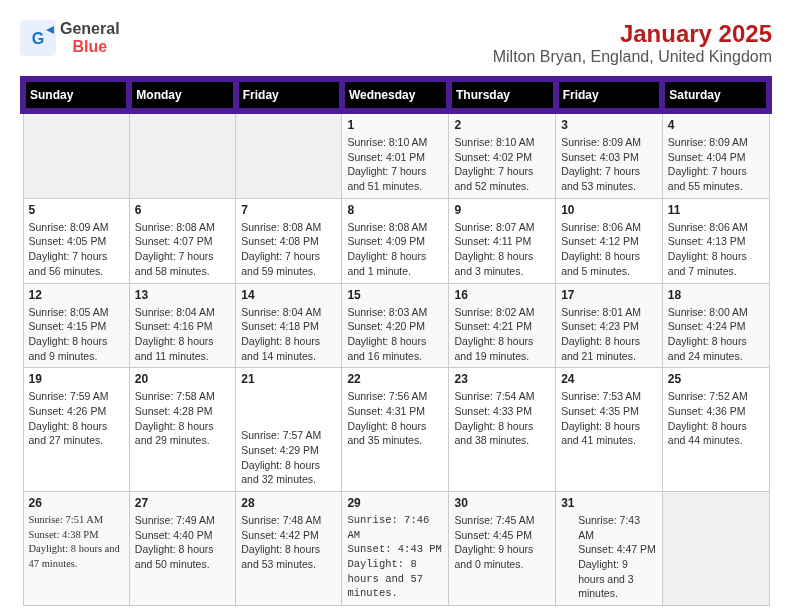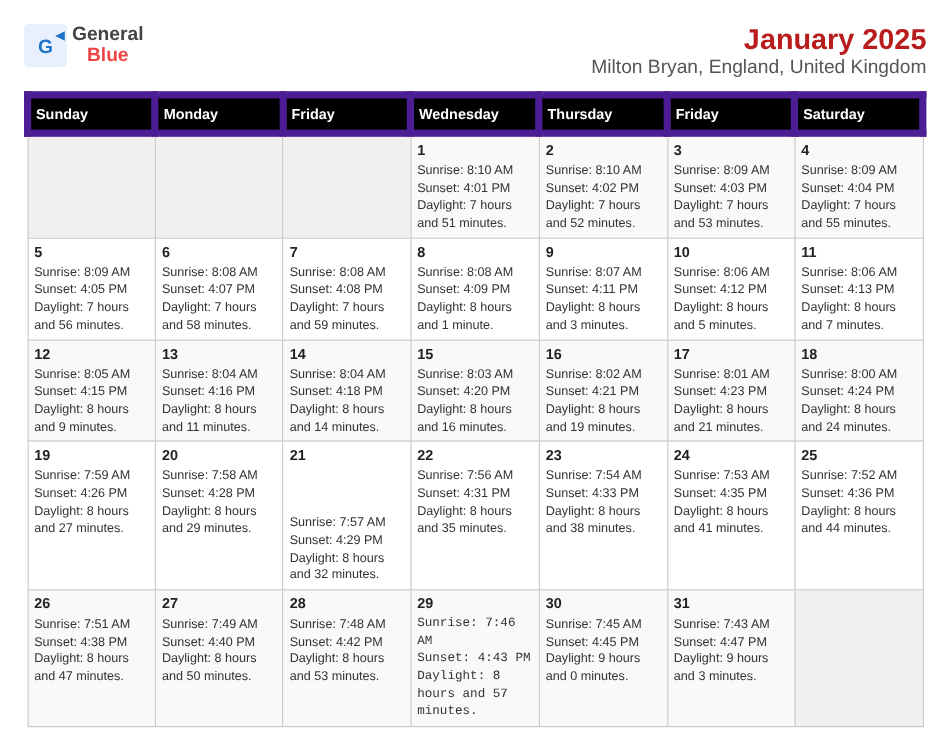--- a/index.html
+++ b/index.html
@@ -270,21 +270,21 @@
         <td>
           <div class="day-number">25</div>
           <div class="day-info" style="white-space: pre-line;">Sunrise: 7:52 AM
 Sunset: 4:36 PM
 Daylight: 8 hours and 44 minutes.</div>
         </td>
       </tr>
       <tr>
         <td>
           <div class="day-number">26</div>
-          <div class="day-info" style="white-space: pre-line;">Sunrise: 7:51 AM
+          <div class="day-info" style="white-space: pre-line; font-family: Liberation Serif, serif;">Sunrise: 7:51 AM
 Sunset: 4:38 PM
 Daylight: 8 hours and 47 minutes.</div>
         </td>
         <td>
           <div class="day-number">27</div>
           <div class="day-info" style="white-space: pre-line;">Sunrise: 7:49 AM
 Sunset: 4:40 PM
 Daylight: 8 hours and 50 minutes.</div>
         </td>
         <td>
@@ -300,20 +300,20 @@
 Daylight: 8 hours and 57 minutes.</div>
         </td>
         <td>
           <div class="day-number">30</div>
           <div class="day-info" style="white-space: pre-line;">Sunrise: 7:45 AM
 Sunset: 4:45 PM
 Daylight: 9 hours and 0 minutes.</div>
         </td>
         <td>
           <div class="day-number">31</div>
-          <div class="day-info" style="white-space: pre-line;">Sunrise: 7:43 AM
+          <div class="day-info" style="white-space: pre-line; margin-left: 17px;">Sunrise: 7:43 AM
 Sunset: 4:47 PM
 Daylight: 9 hours and 3 minutes.</div>
         </td>
         <td class="empty-cell"></td>
       </tr>
     </tbody>
 </table>
 
 </body></html>

